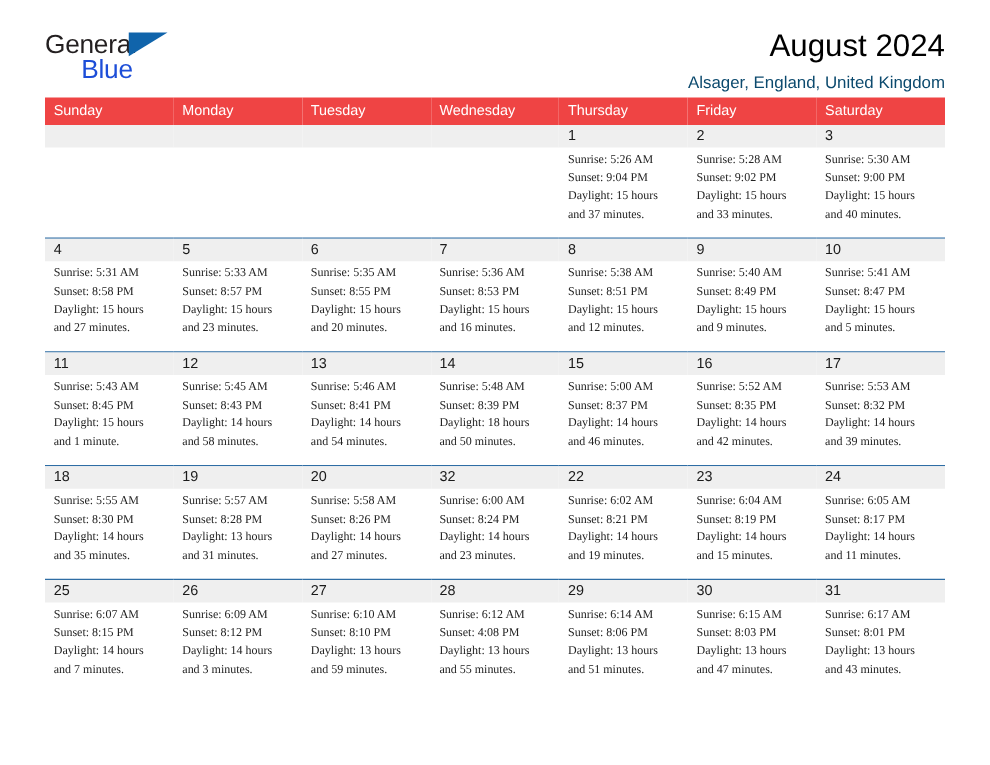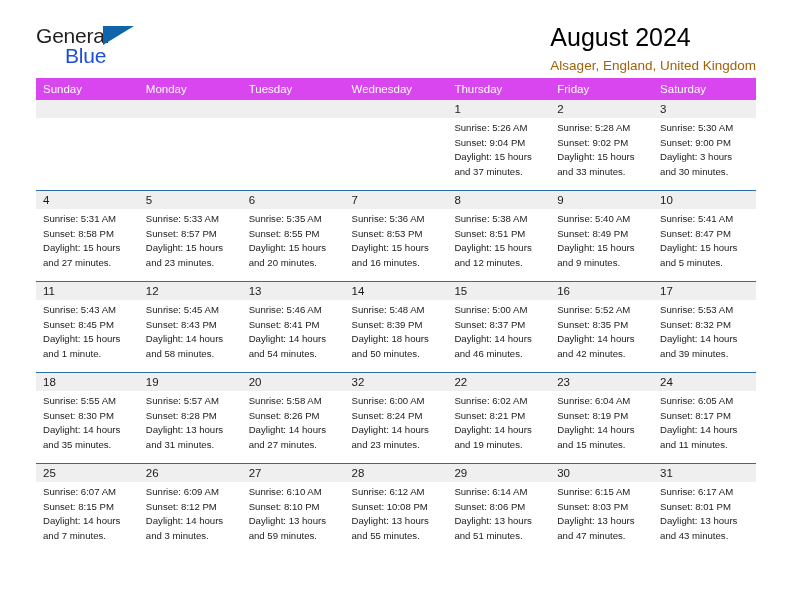--- a/index.html
+++ b/index.html
@@ -59,47 +59,48 @@
   .logo-tri {
     position: absolute;
     left: 67px;
     top: 4px;
     width: 0;
     height: 0;
     border-left: 31px solid #1064ab;
     border-bottom: 19px solid transparent;
   }
   .title-wrap {
+    text-align: right;
     flex: 0 0 auto;
     padding-top: 0px;
   }
   .cal-title {
     font-size: 25px;
     line-height: 30px;
     color: #000000;
     font-weight: normal;
     white-space: nowrap;
   }
   .cal-sub {
     font-size: 13.5px;
     line-height: 20px;
     margin-top: 4px;
-    color: #a16207;
+    color: #0c4a6e;
     white-space: nowrap;
   }
 
   
   .cal {
     width: 720px;
     border-collapse: collapse;
     table-layout: fixed;
     margin-top: 6px;
   }
   .cal thead th {
-    background: #d946ef;
+    background: #ef4444;
     color: #ffffff;
     font-weight: normal;
     font-size: 11.5px;
     text-align: left;
     padding: 4px 0 4px 7px;
     height: 14px;
     line-height: 14px;
   }
   .cal tbody tr {
     border-top: 1.4px solid #2e6da4;
@@ -127,20 +128,21 @@
     color: #1a1a1a;
   }
   .cell.empty .daynum-band {
     background: #efefef;
   }
   .info {
     padding: 3px 10px 0 7px;
     font-size: 9.6px;
     line-height: 14.5px;
     color: #222222;
+    font-family: Liberation Serif, serif;
   }
   .info div {
     white-space: nowrap;
   }
   .info .dl {
     white-space: normal;
   }
 </style>
 </head>
 <body>
@@ -212,21 +214,21 @@
                 <div class="dl">Daylight: 15 hours and 33 minutes.</div>
               </div>
             </div>
           </td>
           <td>
             <div class="cell">
               <div class="daynum-band">3</div>
               <div class="info">
                 <div>Sunrise: 5:30 AM</div>
                 <div>Sunset: 9:00 PM</div>
-                <div class="dl">Daylight: 3 hours and 30 minutes.</div>
+                <div class="dl">Daylight: 15 hours and 40 minutes.</div>
               </div>
             </div>
           </td>
         </tr>
         <tr>
           <td>
             <div class="cell">
               <div class="daynum-band">4</div>
               <div class="info">
                 <div>Sunrise: 5:31 AM</div>
@@ -469,21 +471,21 @@
                 <div>Sunset: 8:10 PM</div>
                 <div class="dl">Daylight: 13 hours and 59 minutes.</div>
               </div>
             </div>
           </td>
           <td>
             <div class="cell">
               <div class="daynum-band">28</div>
               <div class="info">
                 <div>Sunrise: 6:12 AM</div>
-                <div>Sunset: 10:08 PM</div>
+                <div>Sunset: 4:08 PM</div>
                 <div class="dl">Daylight: 13 hours and 55 minutes.</div>
               </div>
             </div>
           </td>
           <td>
             <div class="cell">
               <div class="daynum-band">29</div>
               <div class="info">
                 <div>Sunrise: 6:14 AM</div>
                 <div>Sunset: 8:06 PM</div>

